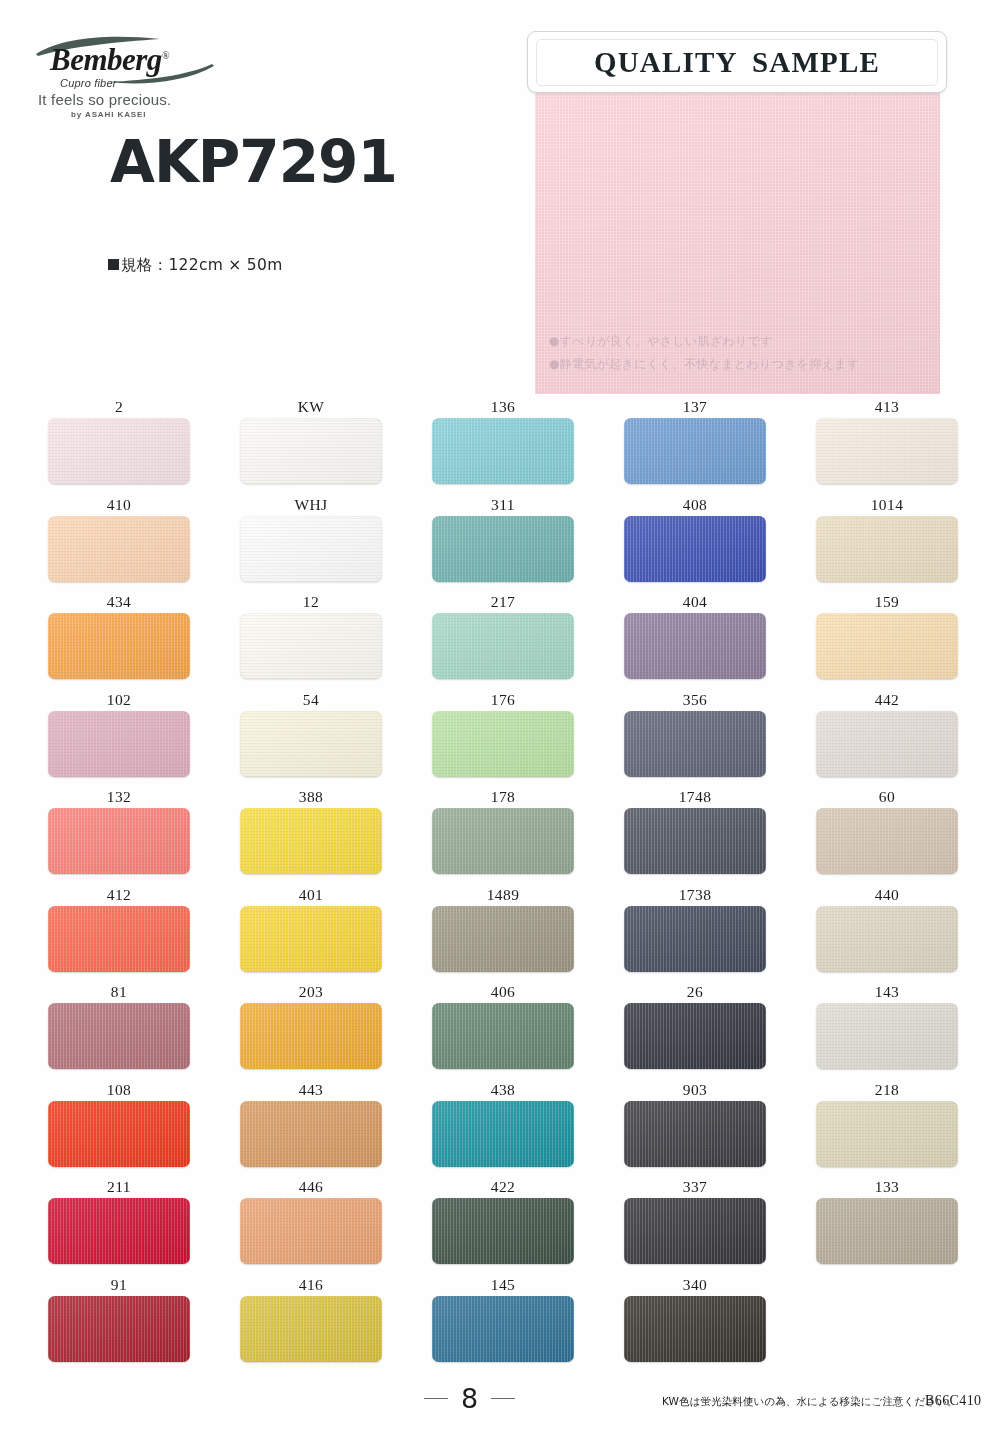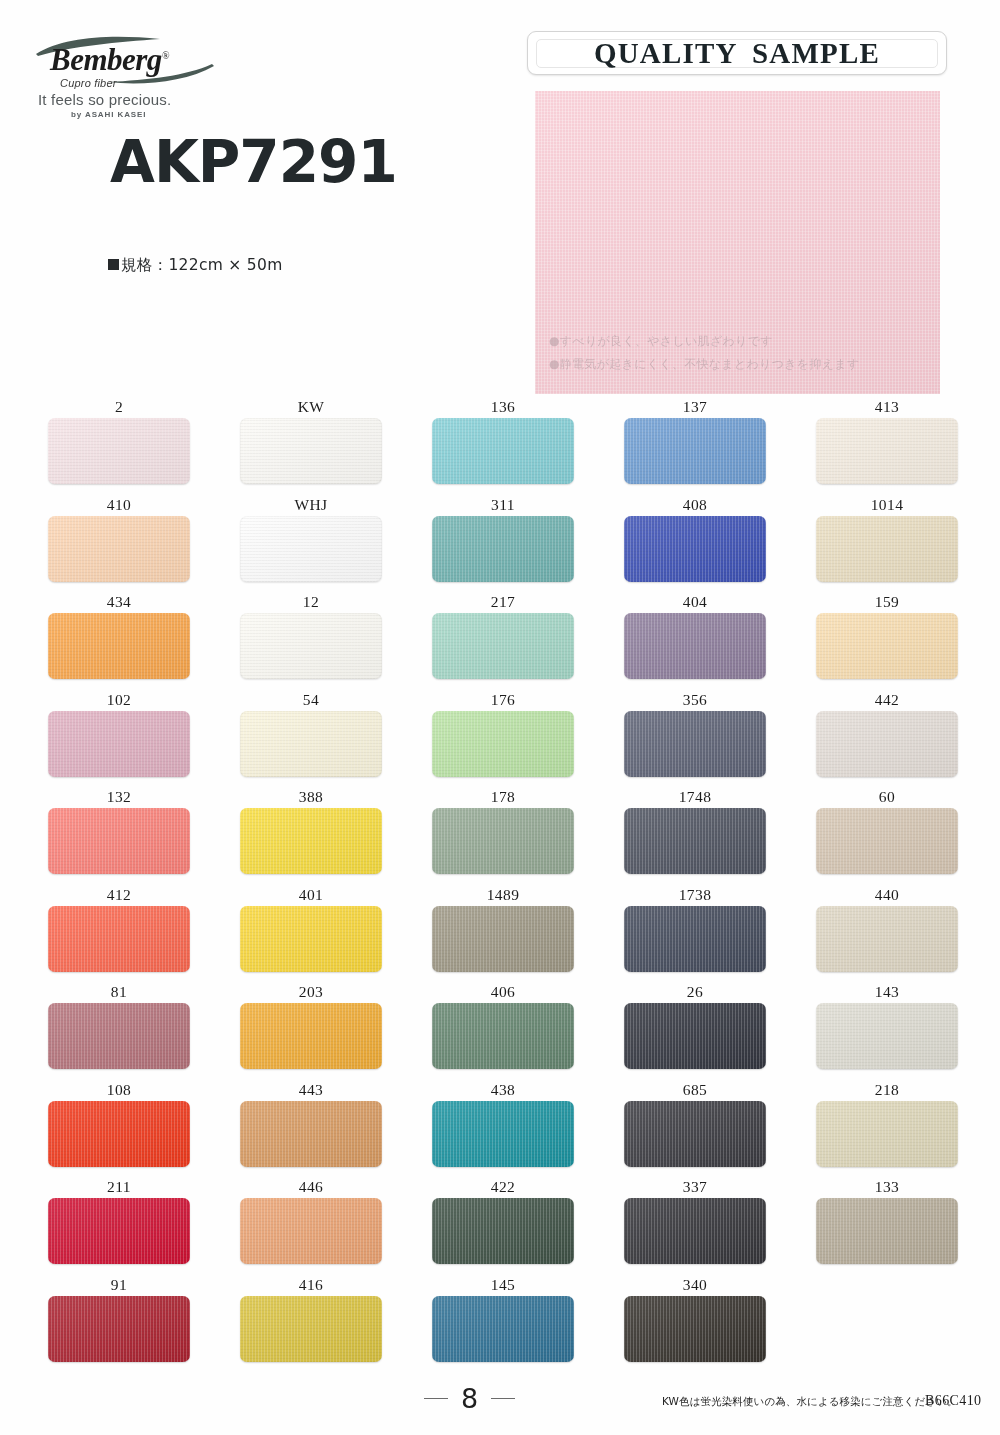--- a/index.html
+++ b/index.html
@@ -134,21 +134,21 @@
     top: 31px;
     width: 420px;
     height: 365px;
   }
 
   .quality-tab {
     position: absolute;
     left: 0px;
     top: 0px;
     width: 420px;
-    height: 44px;
+    height: 62px;
     background: #ffffff;
     border: 1px solid #d4d4d4;
     border-radius: 9px;
     box-shadow: 0 1px 2px rgba(0,0,0,0.10);
     z-index: 3;
     display: flex;
     align-items: center;
     justify-content: center;
   }
   .quality-tab-inner {
@@ -522,21 +522,21 @@
         </div>
         <div class="cell">
           <div class="cell-label">443</div>
           <div class="cell-chip" style="background: rgb(215, 154, 97);"></div>
         </div>
         <div class="cell">
           <div class="cell-label">438</div>
           <div class="cell-chip" style="background: rgb(27, 147, 160);"></div>
         </div>
         <div class="cell">
-          <div class="cell-label">685</div>
+          <div class="cell-label">903</div>
           <div class="cell-chip" style="background: rgb(59, 59, 65);"></div>
         </div>
         <div class="cell">
           <div class="cell-label">218</div>
           <div class="cell-chip" style="background: rgb(221, 214, 184);"></div>
         </div>
       </div>
       <div class="grid-row">
         <div class="cell">
           <div class="cell-label">211</div>

